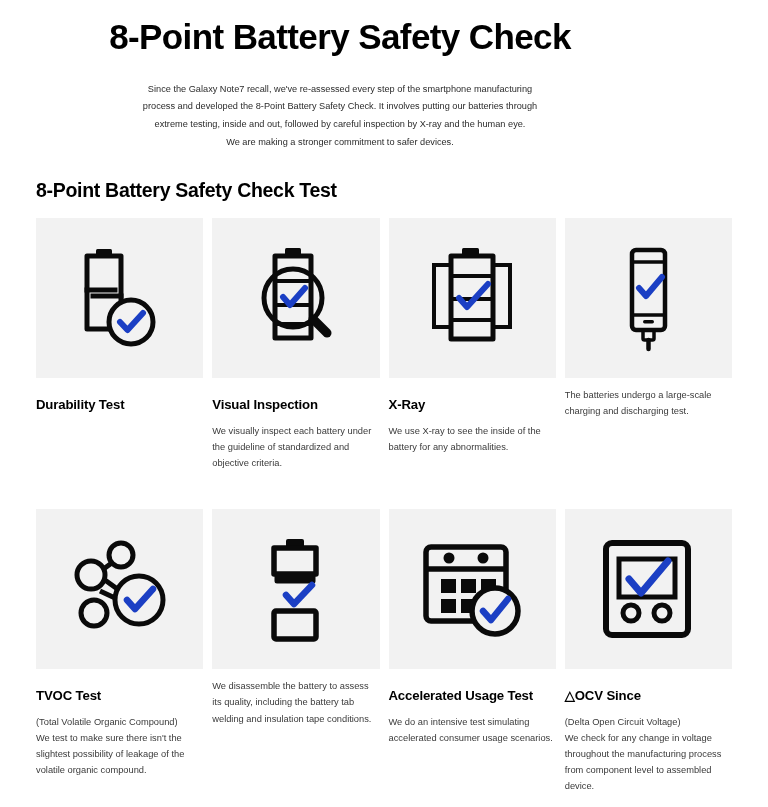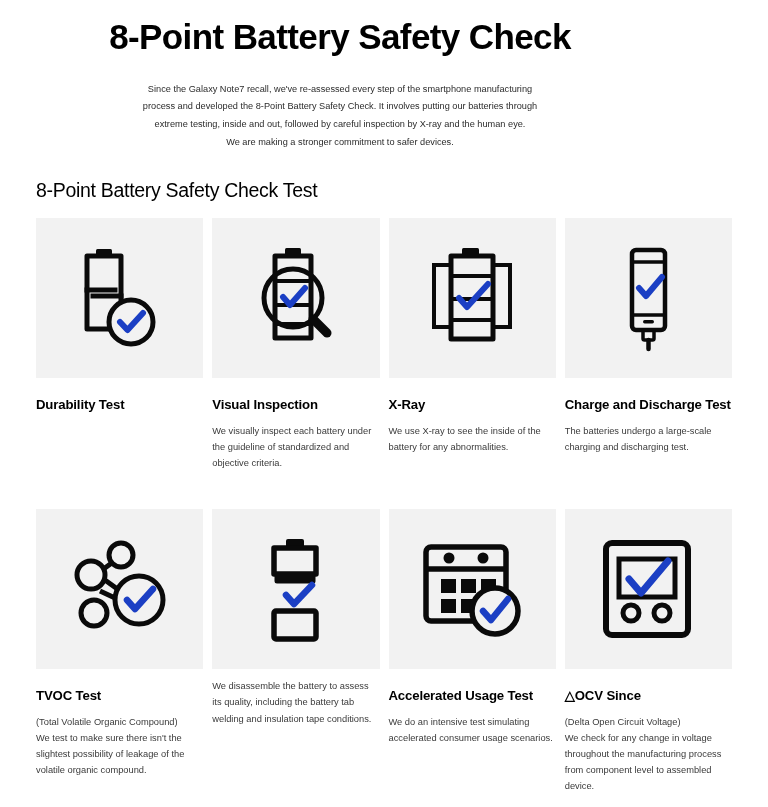--- a/index.html
+++ b/index.html
@@ -28,21 +28,21 @@
     line-height: 1.95;
     color: #2b2b2b;
     font-weight: 400;
   }
   .hero-sub span { display: block; white-space: nowrap; }
 
   
   .section-title {
     margin: 27px 0 4px 36px;
     font-size: 19.5px;
-    font-weight: 400;
+    font-weight: 700;
     letter-spacing: -0.3px;
     color: #000;
   }
 
   
   .grid {
     margin: 16px 0 0 36px;
     width: 696px;
     display: grid;
     grid-template-columns: repeat(4, 1fr);
@@ -151,21 +151,20 @@
           <svg width="92" height="110" viewBox="0 0 92 110" fill="none">
             <rect x="30" y="7" width="33" height="80" rx="4" stroke="#0a0a0a" stroke-width="4.5" fill="none"></rect>
             <path d="M30 19 h33 M30 72 h33" stroke="#0a0a0a" stroke-width="3.5"></path>
             <rect x="41" y="77" width="11" height="3.5" rx="1.7" fill="#0a0a0a"></rect>
             <rect x="41" y="87" width="11" height="10" rx="1.5" stroke="#0a0a0a" stroke-width="3.5" fill="none"></rect>
             <path d="M46.5 97 v9" stroke="#0a0a0a" stroke-width="4.5" stroke-linecap="round"></path>
             <path d="M37 45 l7 8 L60 34" stroke="#1b3fc4" stroke-width="6" fill="none" stroke-linecap="round" stroke-linejoin="round"></path>
           </svg>
         </span>
       </div>
-      <div class="card-title">Charge and Discharge Test</div>
       <div class="card-desc">The batteries undergo a large-scale charging and discharging test.</div>
     </div>
   </div>
 
   <div class="row-spacer"></div>
 
   <div class="grid row2">
 
     <div class="card">
       <div class="card-media">

